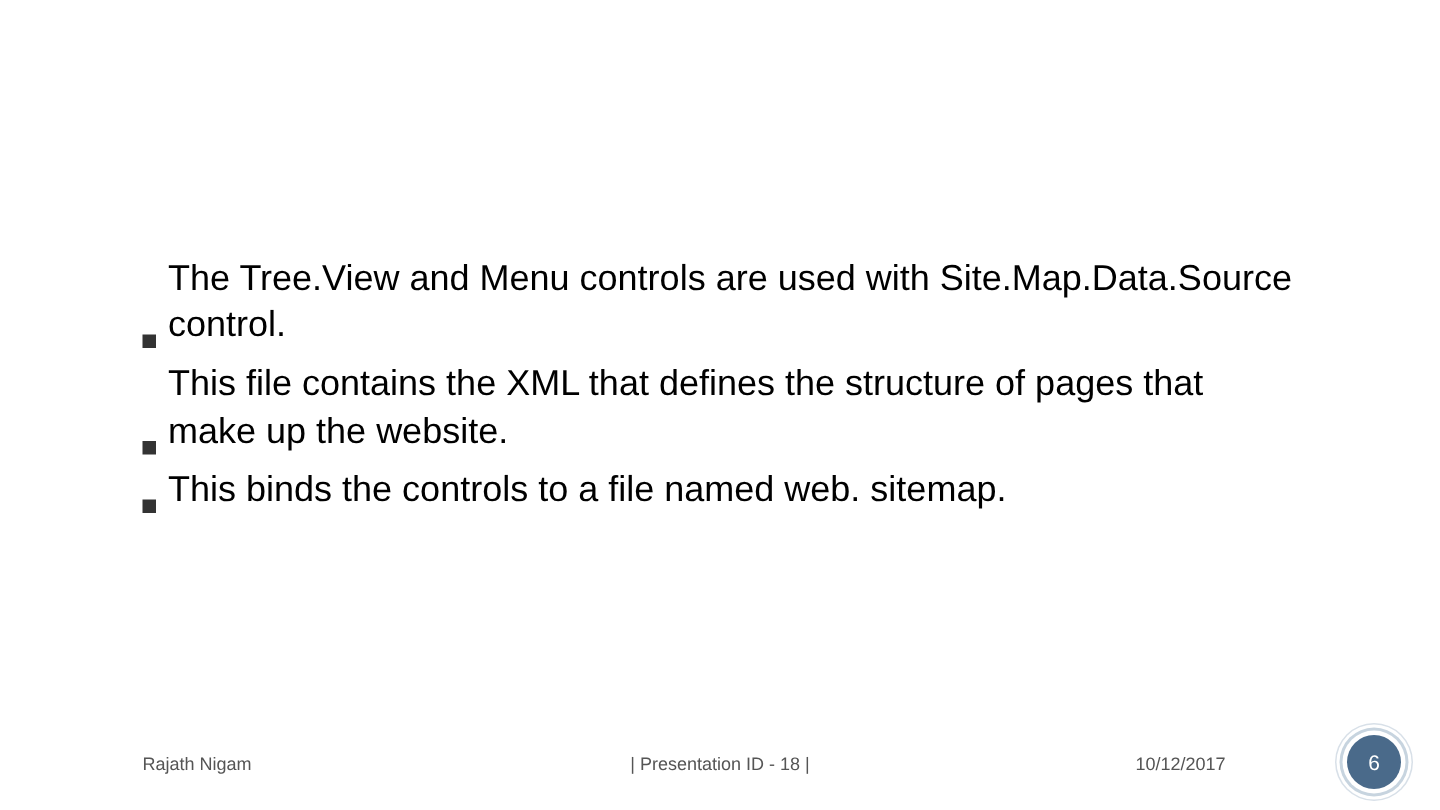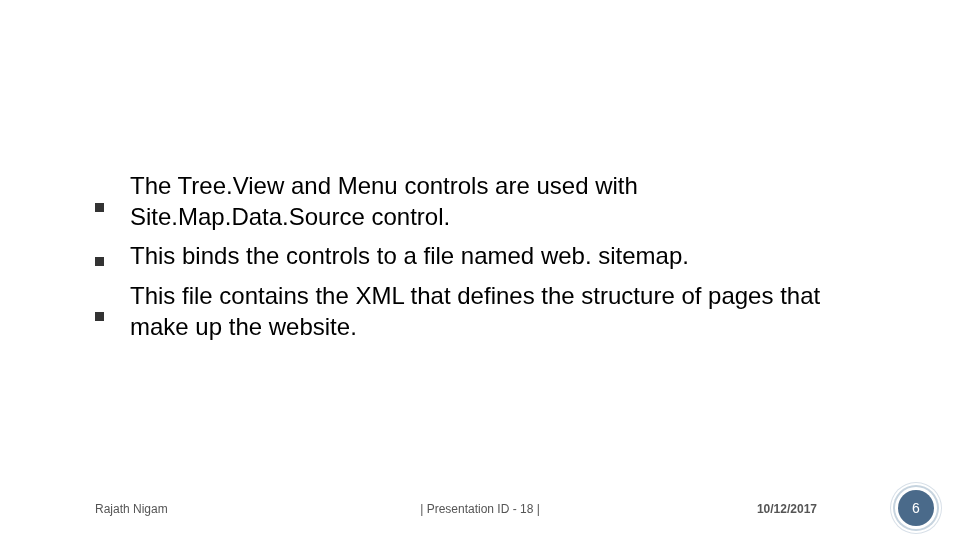--- a/index.html
+++ b/index.html
@@ -1,25 +1,25 @@
 <!DOCTYPE html>
 <html><head>
 <meta charset="utf-8">
 <style>
   * { margin: 0; padding: 0; box-sizing: border-box; }
   html, body { width: 960px; height: 540px; background: #fff; font-family: "Segoe UI", Arial, sans-serif; overflow: hidden; }
   .slide { position: relative; width: 960px; height: 540px; }
   .content { position: absolute; left: 95px; top: 170px; width: 770px; }
-  .bullet-item { display: flex; align-items: center; margin-bottom: 8px; gap: 18px; }
+  .bullet-item { display: flex; align-items: flex-end; margin-bottom: 8px; }
   .bullet { width: 9px; height: 9px; background: #333; margin-top: 12px; margin-right: 8px; flex-shrink: 0; }
   .bullet-text { font-size: 24px; line-height: 1.3; color: #000; }
   .footer { position: absolute; bottom: 24px; left: 0; width: 912px; height: 30px; }
   .footer-left { position: absolute; left: 95px; bottom: 0; font-size: 12px; color: #555; }
   .footer-center { position: absolute; left: 0; width: 960px; text-align: center; bottom: 0; font-size: 12px; color: #555; }
-  .footer-right { position: absolute; right: 95px; bottom: 0; font-size: 12px; color: #555; font-weight: bold; }
+  .footer-right { position: absolute; right: 95px; bottom: 0; font-size: 12px; color: #555; }
   .page-number-badge {
     position: absolute; right: 26px; bottom: 14px;
     width: 36px; height: 36px; border-radius: 50%;
     background: #4a6a8a;
     display: flex; align-items: center; justify-content: center;
     color: #fff; font-size: 14px; font-weight: 500;
     box-shadow: 0 0 0 3px #fff, 0 0 0 5px #c7d4df, 0 0 0 7px #fff, 0 0 0 8px #d8e0e8;
   }
 </style>
 </head>
@@ -29,26 +29,26 @@
 
   <div class="content">
 
     <div class="bullet-item">
       <div class="bullet"></div>
       <div class="bullet-text">The Tree.View and Menu controls are used with Site.Map.Data.Source control.</div>
     </div>
 
     <div class="bullet-item">
       <div class="bullet"></div>
-      <div class="bullet-text">This binds the controls to a file named web. sitemap.</div>
+      <div class="bullet-text">This file contains the XML that defines the structure of pages that make up the website.</div>
     </div>
 
     <div class="bullet-item">
       <div class="bullet"></div>
-      <div class="bullet-text">This file contains the XML that defines the structure of pages that make up the website.</div>
+      <div class="bullet-text">This binds the controls to a file named web. sitemap.</div>
     </div>
 
   </div>
 
   <div class="footer">
     <div class="footer-left">Rajath Nigam</div>
     <div class="footer-center">| Presentation ID - 18 |</div>
     <div class="footer-right">10/12/2017</div>
   </div>
 

